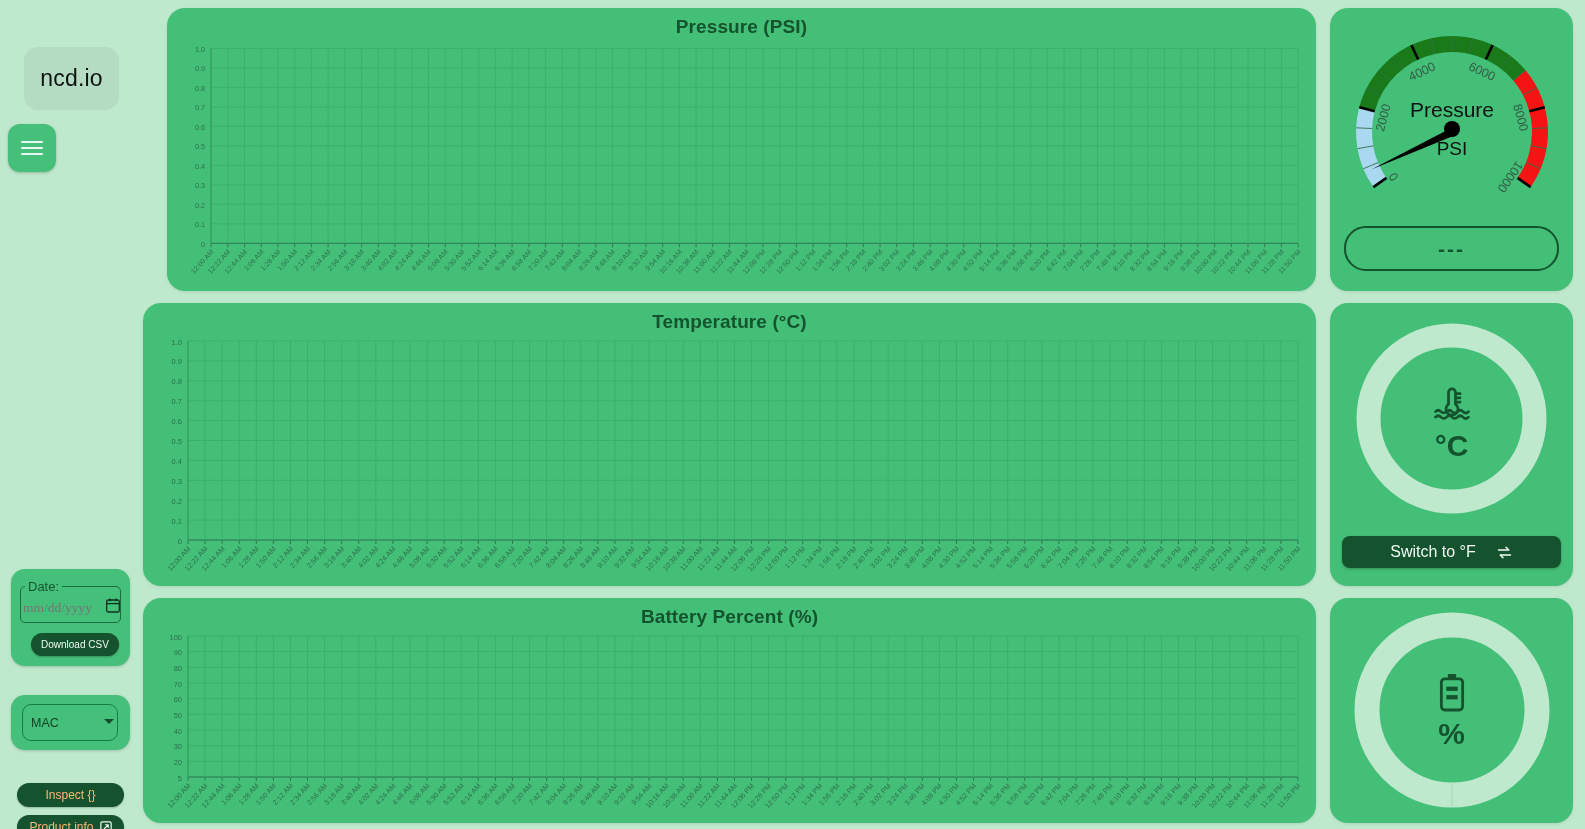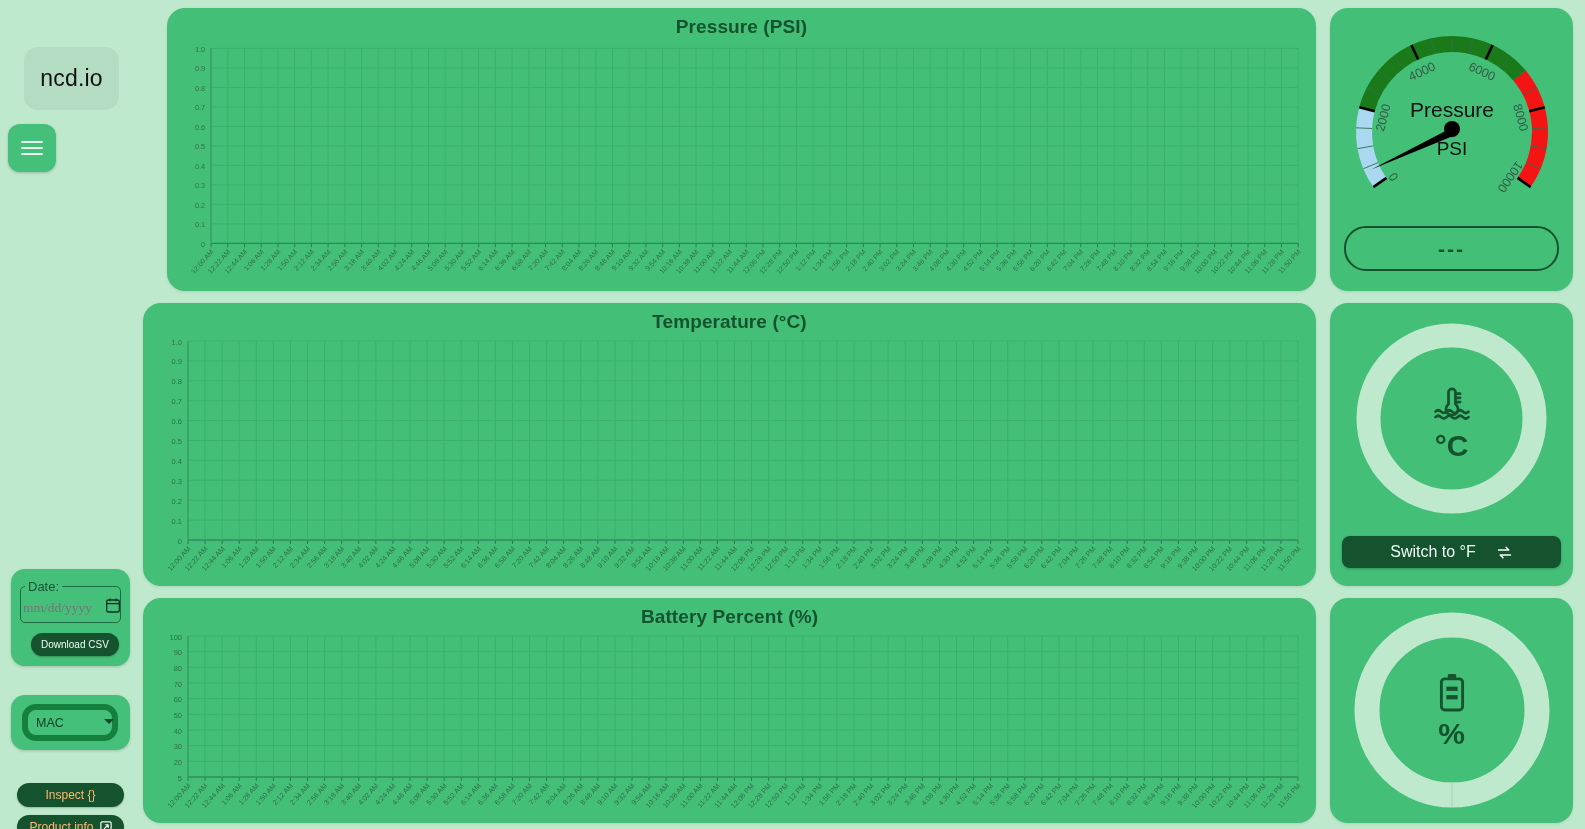--- a/index.html
+++ b/index.html
@@ -70,21 +70,21 @@
 
   .card-mac {
     position: absolute; left: 11px; top: 659px;
     width: 119px; height: 55px;
     background: #45c07a; border-radius: 14px;
     box-shadow: 0 1px 3px rgba(0,0,0,.18);
   }
   .mac-select {
     position: absolute; left: 11px; top: 9px;
     width: 96px; height: 37px;
-    border: 6px solid #15803d; border-radius: 14px;
+    border: 1px solid #15803d; border-radius: 9px;
     background: transparent; outline: none;
     font-family: "Liberation Sans", sans-serif;
     font-size: 12.5px; color: #123d23;
     padding: 0 8px; cursor: pointer;
     -webkit-appearance: none; appearance: none;
   }
   .mac-arrow {
     position: absolute; left: 93px; top: 24px;
     width: 0; height: 0;
     border-left: 5px solid transparent;

